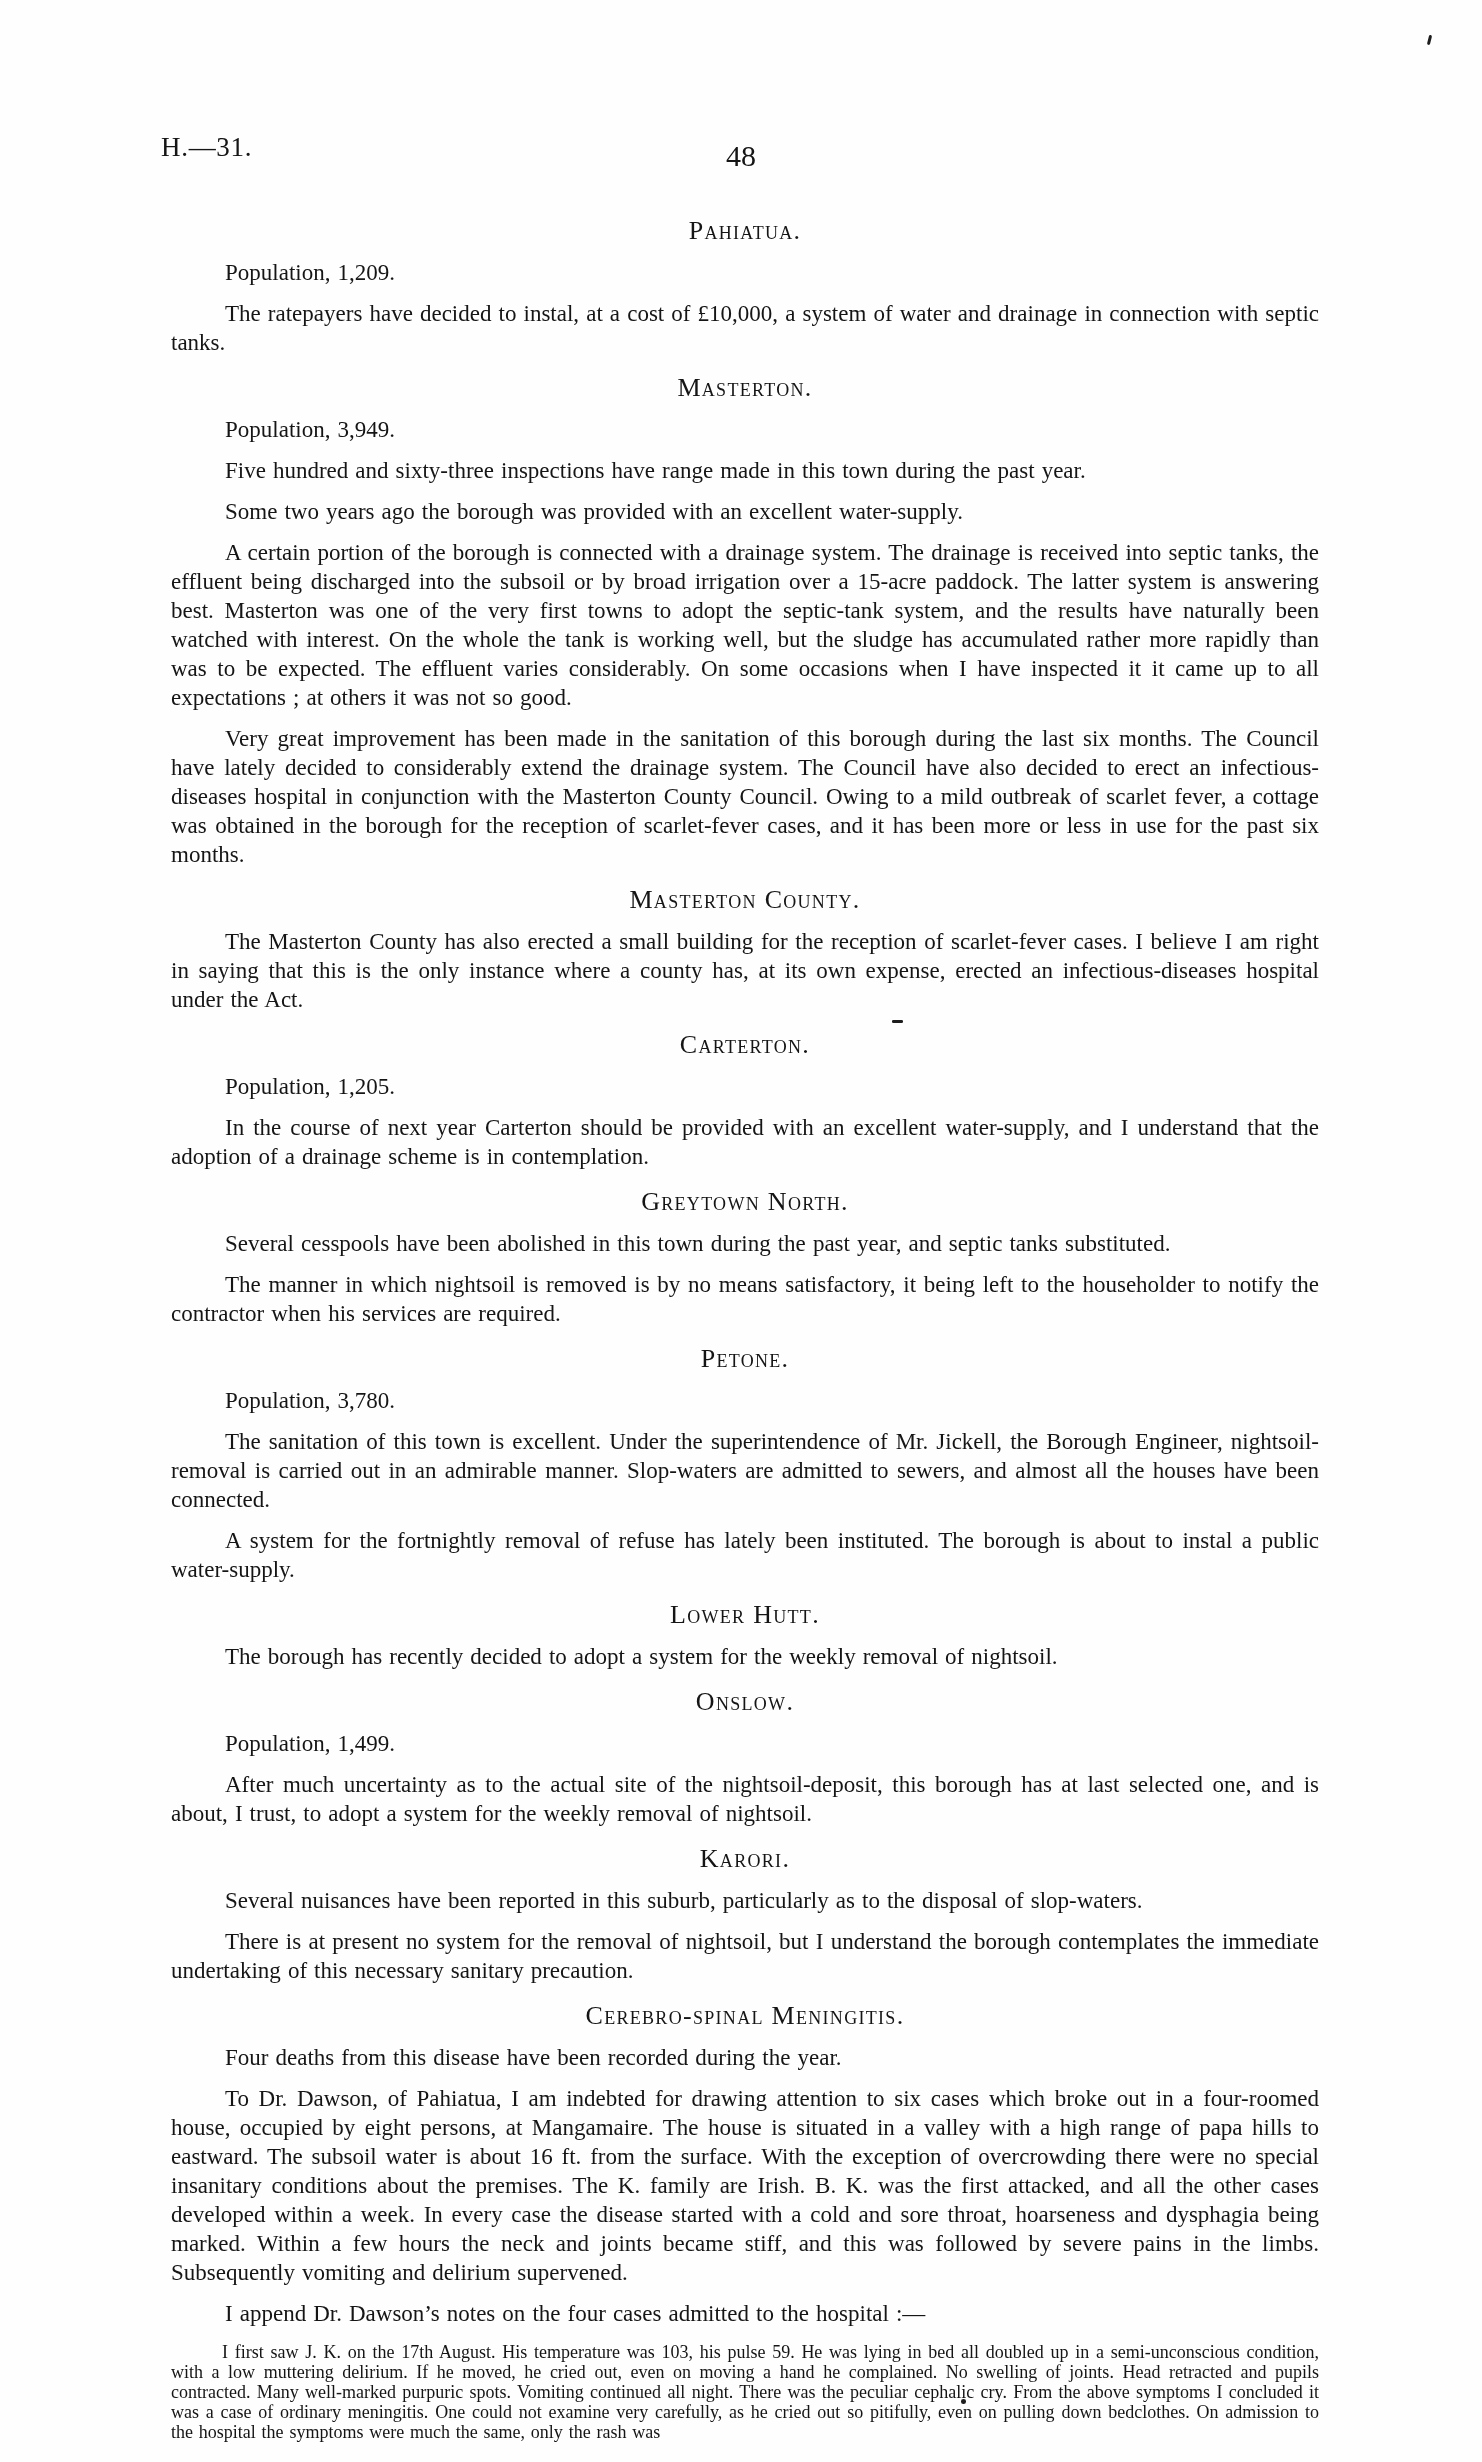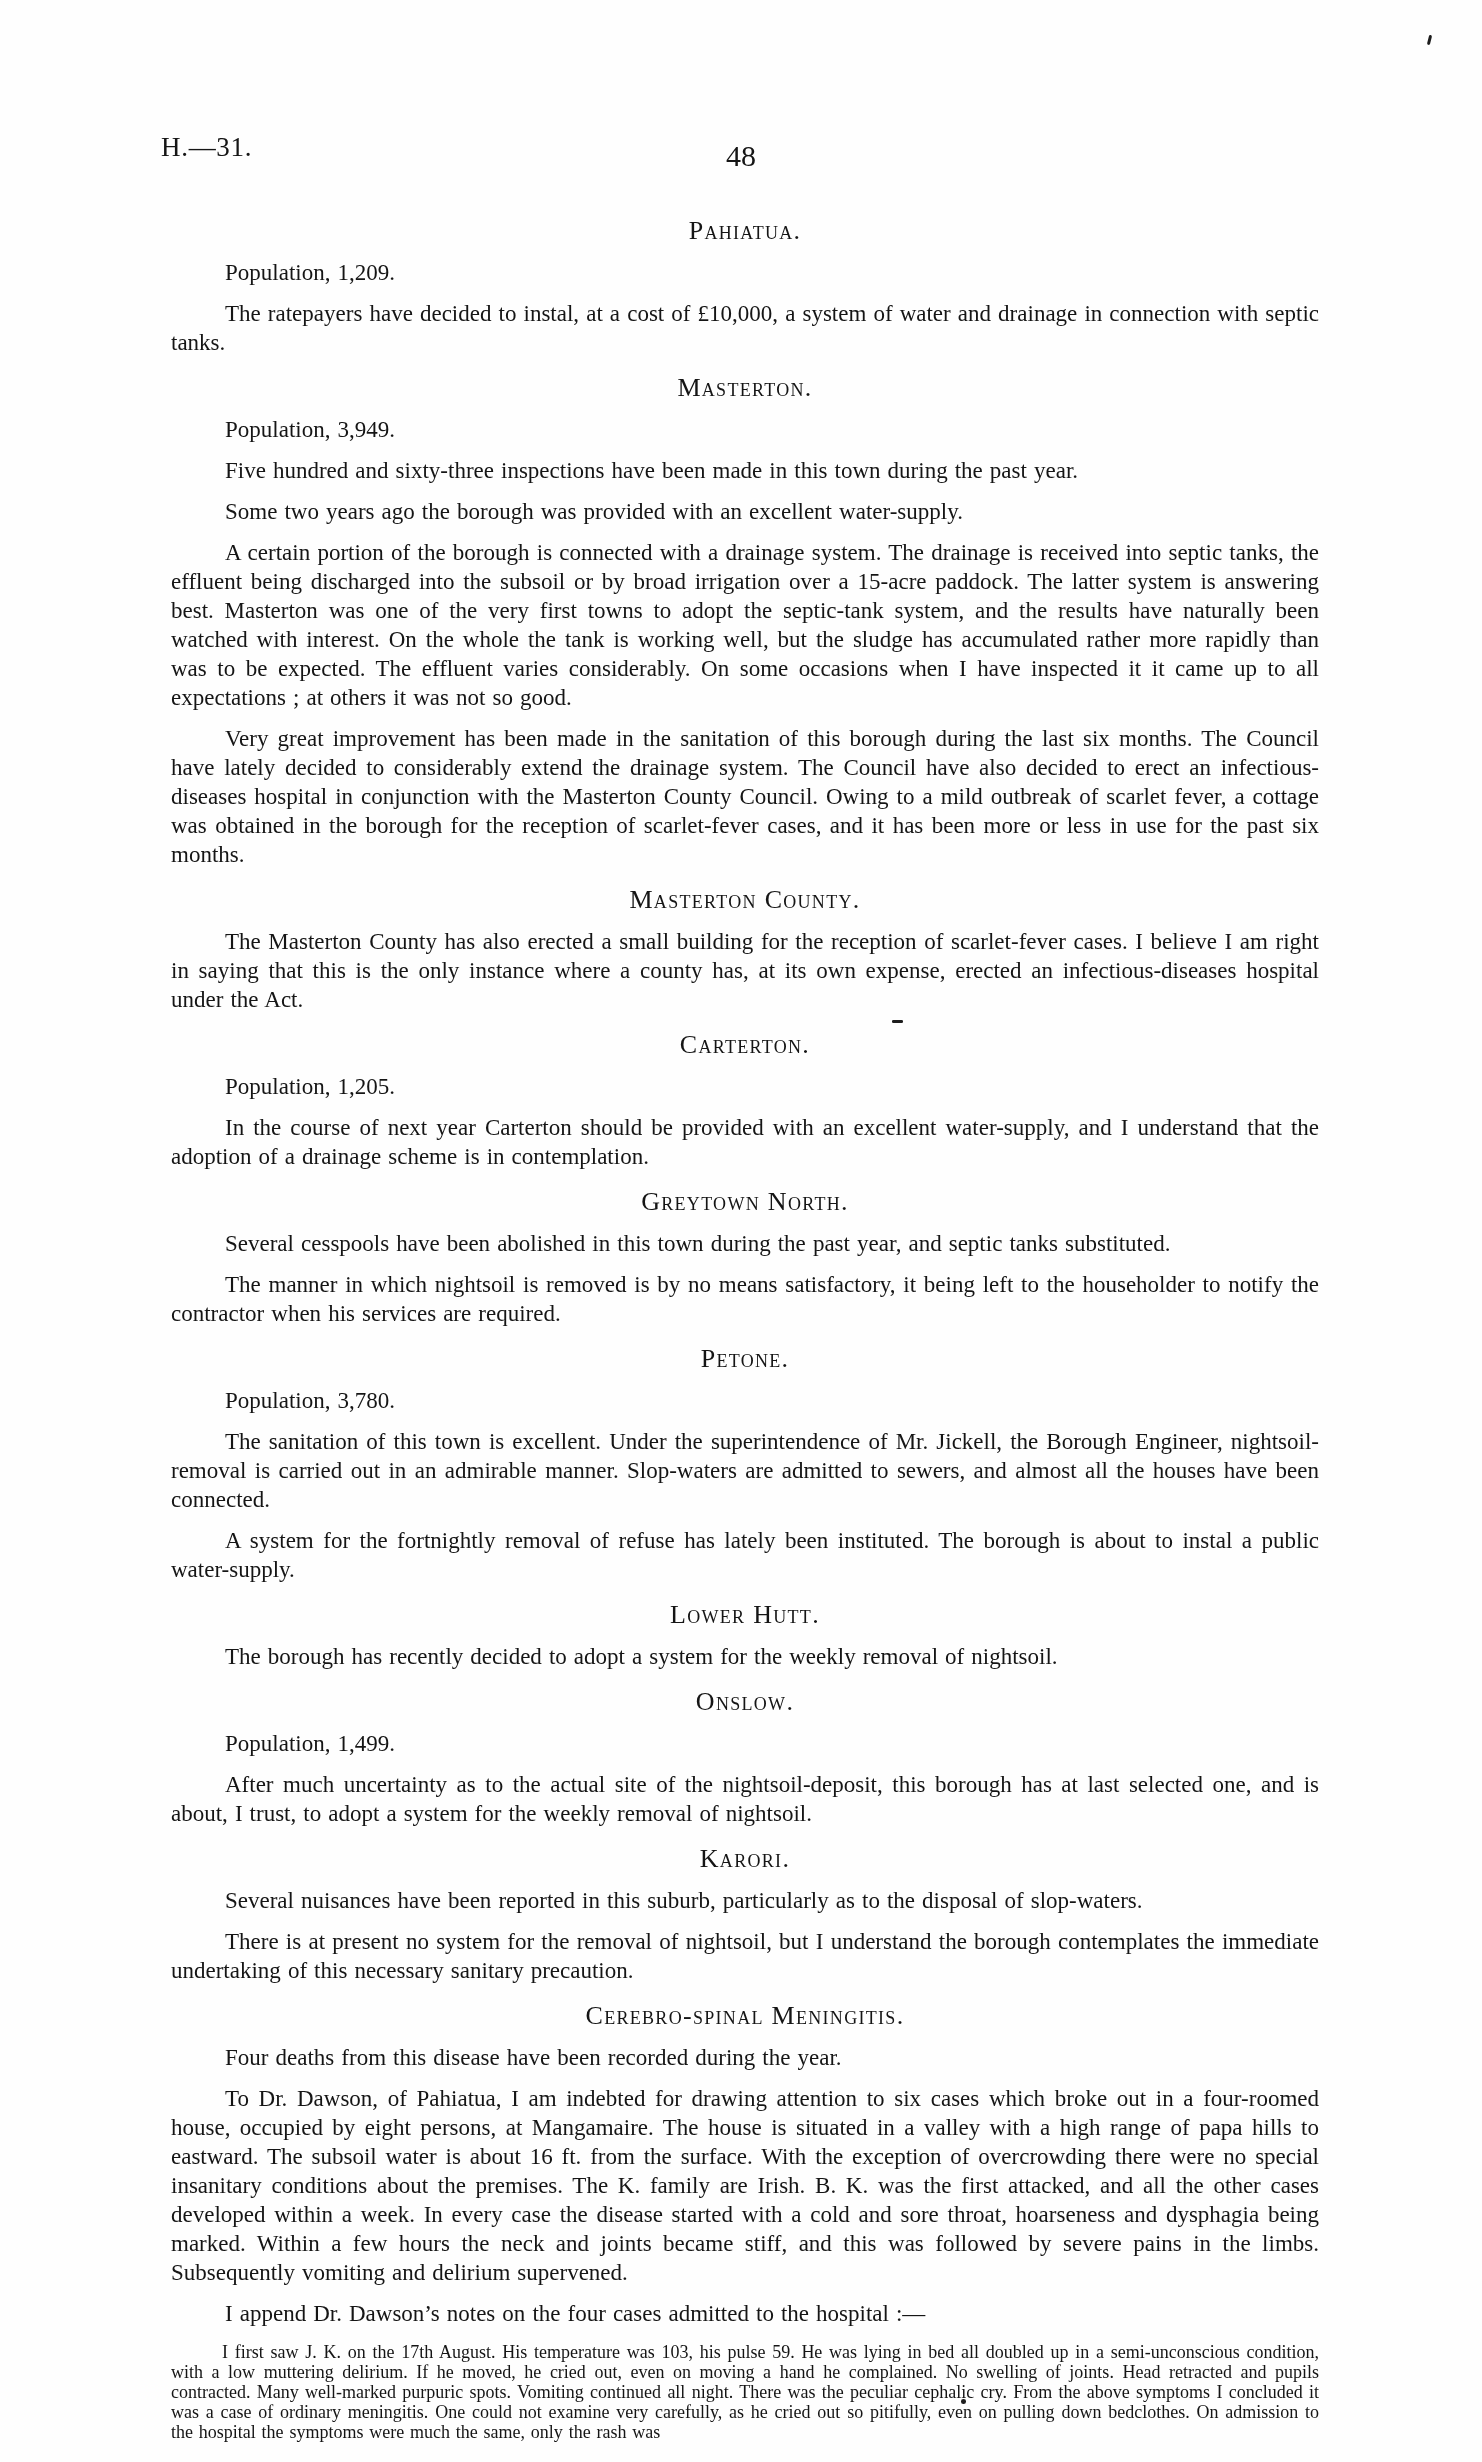--- a/index.html
+++ b/index.html
@@ -60,21 +60,21 @@
 
     <div class="section">
       <h2 class="section-heading">Pahiatua.</h2>
       <p>Population, 1,209.</p>
       <p>The ratepayers have decided to instal, at a cost of £10,000, a system of water and drainage in connection with septic tanks.</p>
     </div>
 
     <div class="section">
       <h2 class="section-heading">Masterton.</h2>
       <p>Population, 3,949.</p>
-      <p>Five hundred and sixty-three inspections have been made in this town during the past year.</p>
+      <p>Five hundred and sixty-three inspections have range made in this town during the past year.</p>
       <p>Some two years ago the borough was provided with an excellent water-supply.</p>
       <p>A certain portion of the borough is connected with a drainage system.  The drainage is received into septic tanks, the effluent being discharged into the subsoil or by broad irrigation over a 15-acre paddock.  The latter system is answering best.  Masterton was one of the very first towns to adopt the septic-tank system, and the results have naturally been watched with interest.  On the whole the tank is working well, but the sludge has accumulated rather more rapidly than was to be expected.  The effluent varies considerably.  On some occasions when I have inspected it it came up to all expectations ; at others it was not so good.</p>
       <p>Very great improvement has been made in the sanitation of this borough during the last six months.  The Council have lately decided to considerably extend the drainage system.  The Council have also decided to erect an infectious-diseases hospital in conjunction with the Masterton County Council.  Owing to a mild outbreak of scarlet fever, a cottage was obtained in the borough for the reception of scarlet-fever cases, and it has been more or less in use for the past six months.</p>
     </div>
 
     <div class="section">
       <h2 class="section-heading">Masterton County.</h2>
       <p>The Masterton County has also erected a small building for the reception of scarlet-fever cases. I believe I am right in saying that this is the only instance where a county has, at its own expense, erected an infectious-diseases hospital under the Act.</p>
     </div>
 

